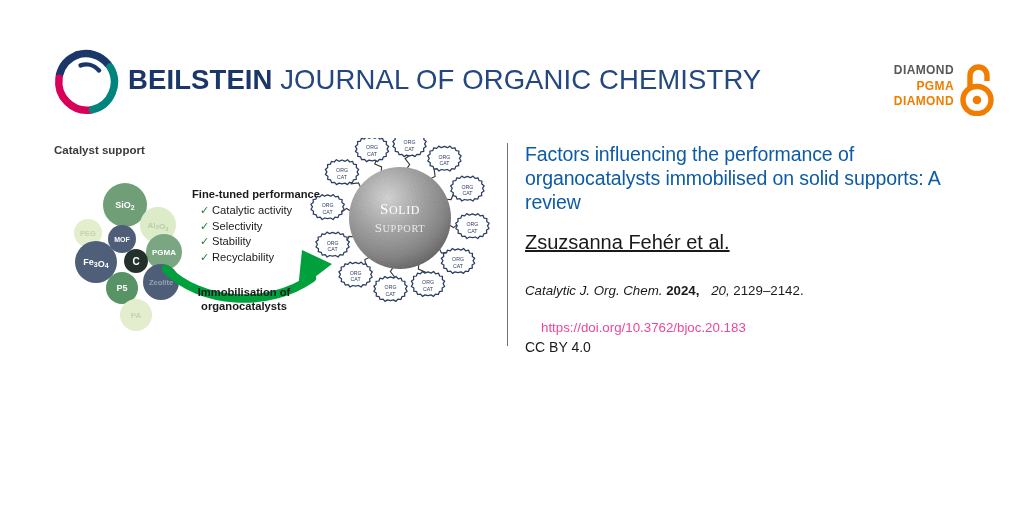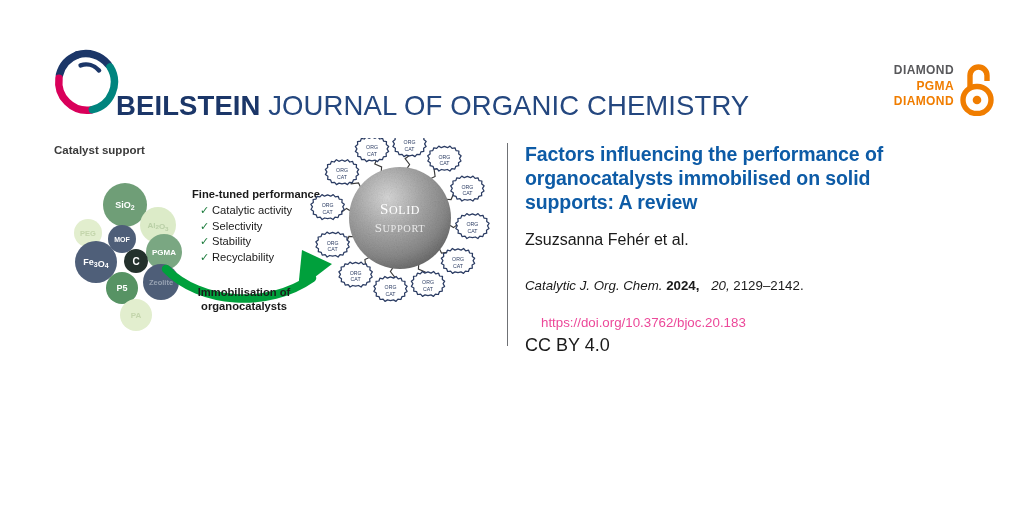--- a/index.html
+++ b/index.html
@@ -22,26 +22,25 @@
     left: 0; top: 0;
     width: 1024px; height: 130px;
   }
   #brand-logo {
     position: absolute;
     left: 52px; top: 48px;
     width: 68px; height: 68px;
   }
   #journal-wordmark {
     position: absolute;
-    left: 116px; top: 64px;
+    left: 128px; top: 64px;
     font-size: 27.5px;
     letter-spacing: 0.1px;
     color: #1b3668;
     white-space: nowrap;
-    margin-top: 26px;
   }
   #journal-wordmark .wm-bold {
     font-weight: bold;
     color: #1b3668;
   }
   #journal-wordmark .wm-light {
     font-weight: normal;
     color: #24477f;
   }
 
@@ -90,51 +89,52 @@
 
   
   #article-info {
     position: absolute;
     left: 525px; top: 143px;
     width: 450px;
   }
   #article-title {
     margin: 0;
     font-size: 19.5px;
-    font-weight: bold;
+    font-weight: normal;
     line-height: 1.23;
     color: #0d5ba6;
     letter-spacing: -0.1px;
     width: 432px;
   }
   #article-authors {
     margin: 16px 0 0 0;
-    font-size: 16px;
+    font-size: 20px;
     color: #1a1a1a;
     font-weight: normal;
+    text-decoration: underline;
   }
   #article-citation {
     margin: 28px 0 0 0;
     font-size: 13.3px;
     color: #1a1a1a;
     line-height: 1.4;
   }
   #article-citation .cit-journal { font-style: italic; }
   #article-citation .cit-year { font-weight: bold; }
   #article-citation .cit-volume { font-style: italic; margin-left: 8px; }
   #article-citation .cit-pages { font-style: normal; }
   #article-doi {
     margin: 17px 0 0 16px;
     font-size: 13.3px;
     color: #ec4899;
     line-height: 1.45;
   }
   #article-license {
     margin: 0;
-    font-size: 18px;
+    font-size: 14px;
     color: #1a1a1a;
     line-height: 1.45;
   }
 </style>
 </head>
 <body>
 
 <div id="masthead">
 
   <div id="brand-logo">

